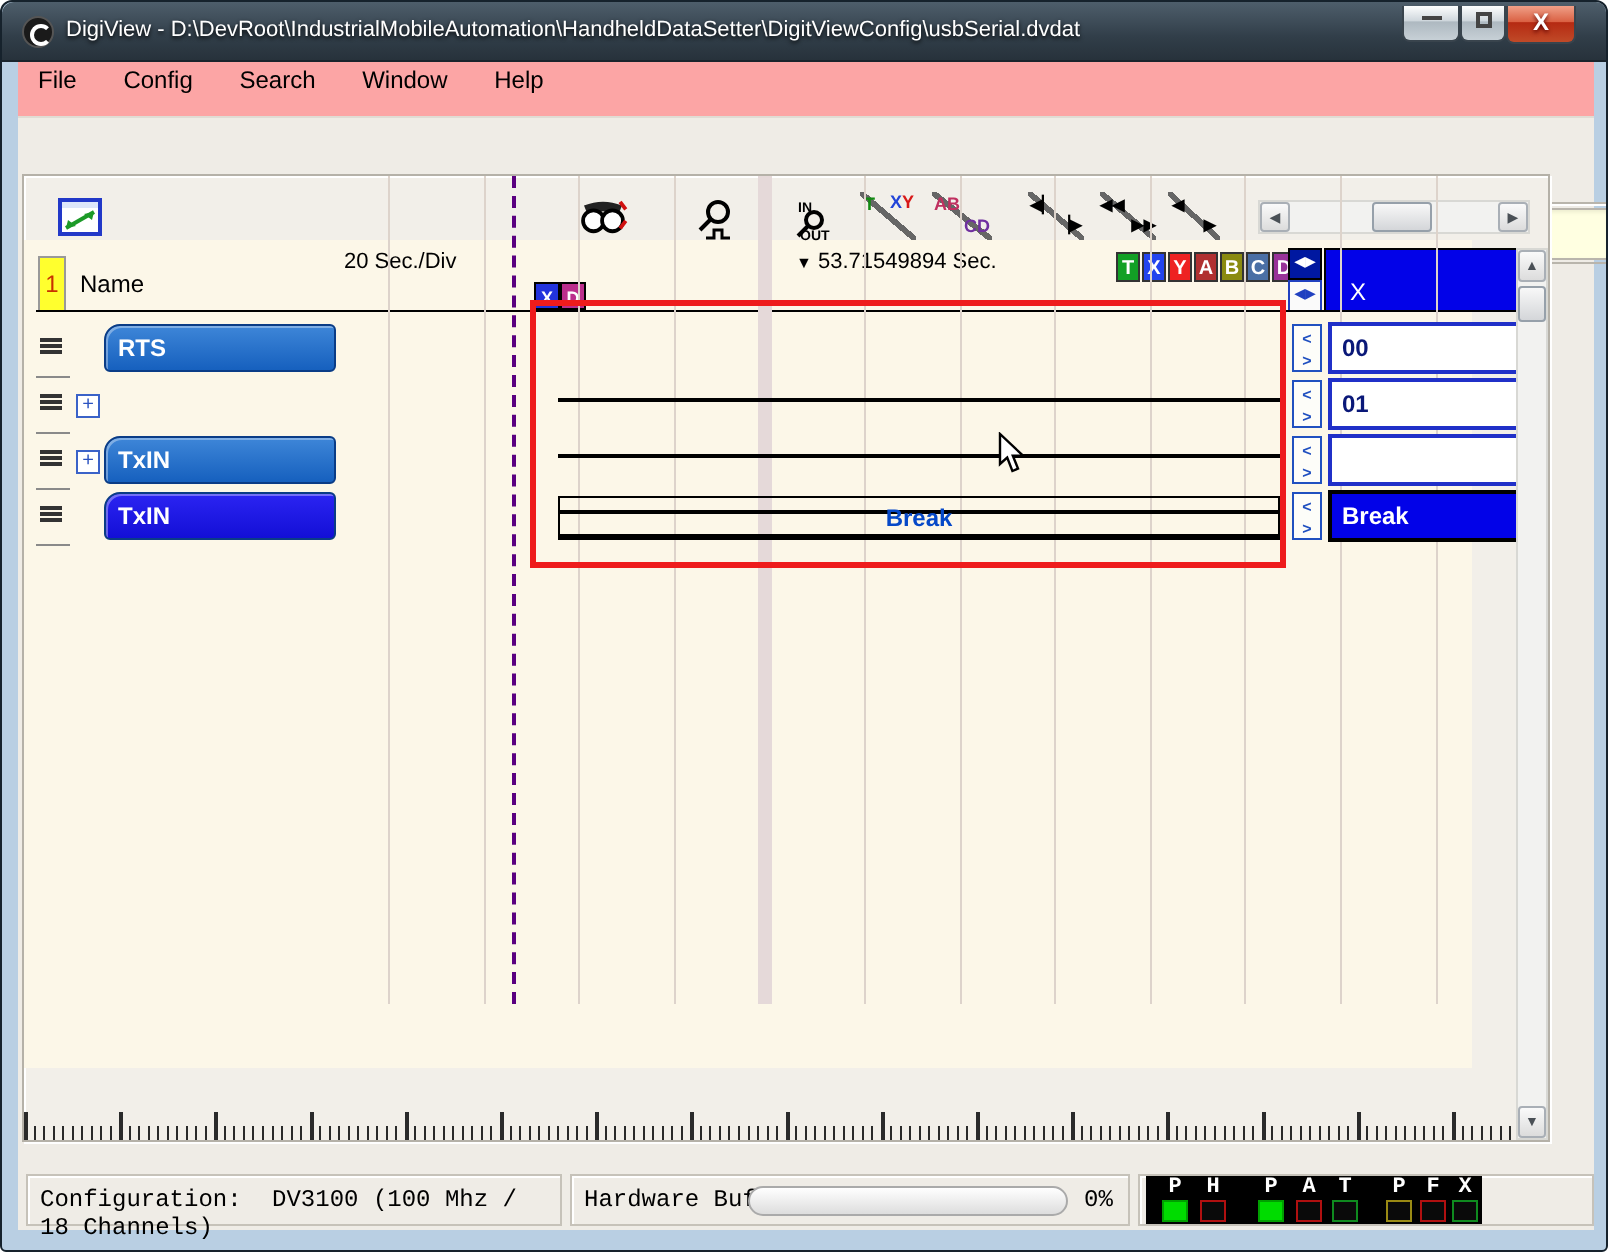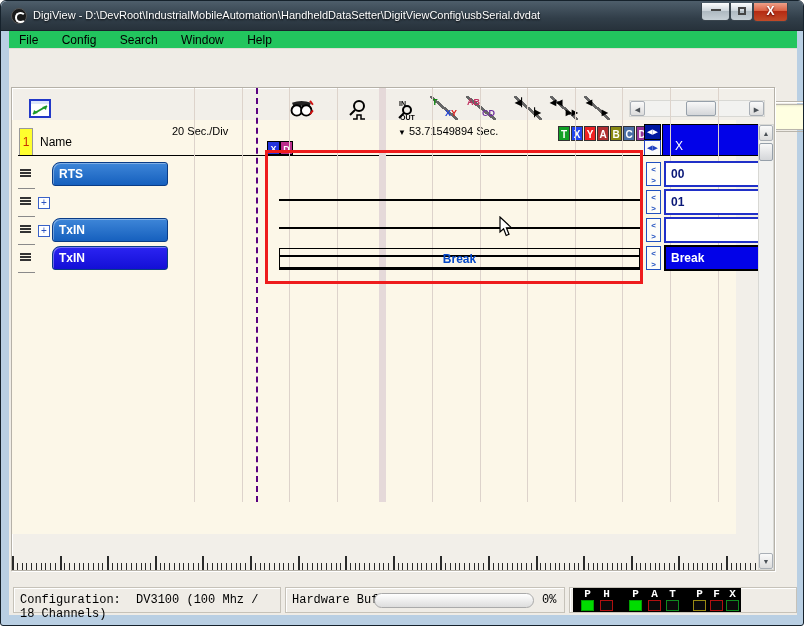--- a/index.html
+++ b/index.html
@@ -20,21 +20,21 @@
           color:#444;text-align:center;line-height:16px;font-size:11px;}
   #btn-min{left:700px;width:29px;}
   #btn-max{left:729px;width:23px;}
   #btn-close{left:752px;width:35px;height:19px;background:linear-gradient(#F0A088,#D95F41 45%,#B52A12 46%,#C04A28);
              color:#fff;font-weight:bold;font-size:12px;line-height:17px;text-shadow:0 1px 2px #500;}
   #btn-min span{display:inline-block;width:10px;border-bottom:2px solid #444;margin-bottom:4px;}
   #btn-max span{display:inline-block;width:8px;height:8px;border:2px solid #444;margin-top:3px;}
   
   #client{left:8px;top:30px;width:788px;height:584px;background:#EFECE6;}
   
-  #menubar{left:8px;top:30px;width:788px;height:18px;background:#22c55e;border-bottom:1px solid #E0DCD4;}
+  #menubar{left:8px;top:30px;width:788px;height:28px;background:#fca5a5;border-bottom:1px solid #E0DCD4;}
   .menu-item{display:inline-block;padding:2px 10px 0 10px;font-size:12px;}
   
   #toolbar{left:8px;top:49px;width:788px;height:37px;}
   .tsep{top:52px;width:2px;height:30px;border-left:1px solid #CBC7BE;border-right:1px solid #FFF;}
   .tico{display:flex;align-items:center;justify-content:center;}
   
   #combo{left:264px;top:56px;width:122px;height:22px;background:#fff;border:1px solid #8A8A8A;
          box-shadow:inset 1px 1px 2px #00000022;}
   #combo-btn{right:1px;top:1px;width:17px;height:18px;background:linear-gradient(#FDFDFD,#D9D9D9);
              border:1px solid #ADADAD;text-align:center;font-size:8px;line-height:18px;color:#333;}
@@ -260,21 +260,21 @@
     <div class="abs tico" style="left:378px;top:10px;width:27px;height:23px;">
       <svg width="26" height="22" viewBox="0 0 26 22">
         <text x="8" y="7" font-size="7" font-weight="bold" fill="#000">IN</text>
         <circle cx="16" cy="11" r="4" fill="none" stroke="#000" stroke-width="2"></circle>
         <path d="M13 14 L8 19" stroke="#000" stroke-width="2"></path>
         <text x="9" y="21" font-size="7" font-weight="bold" fill="#000">OUT</text>
       </svg>
     </div>
     <div class="abs slash-bg" style="left:418px;top:8px;width:28px;height:24px;">
       <span class="gly" style="left:2px;top:2px;color:#128A12;">T</span>
-      <span class="gly" style="right:1px;bottom:2px;margin-left:10px;"><b style="color:#2244D8;">X</b><b style="color:#D81818;">Y</b></span>
+      <span class="gly" style="right:1px;bottom:14px;margin-left:10px;"><b style="color:#2244D8;">X</b><b style="color:#D81818;">Y</b></span>
     </div>
     <div class="abs slash-bg" style="left:454px;top:8px;width:30px;height:24px;">
       <span class="gly" style="left:1px;top:2px;color:#C03060;">AB</span>
       <span class="gly" style="right:1px;bottom:2px;color:#7030A0;">CD</span>
     </div>
     <div class="abs slash-bg" style="left:502px;top:8px;width:28px;height:24px;">
       <span class="gly" style="left:1px;top:3px;font-size:8px;">◀▏</span>
       <span class="gly" style="right:1px;bottom:3px;font-size:8px;">▕▶</span>
     </div>
     <div class="abs slash-bg" style="left:538px;top:8px;width:28px;height:24px;">

